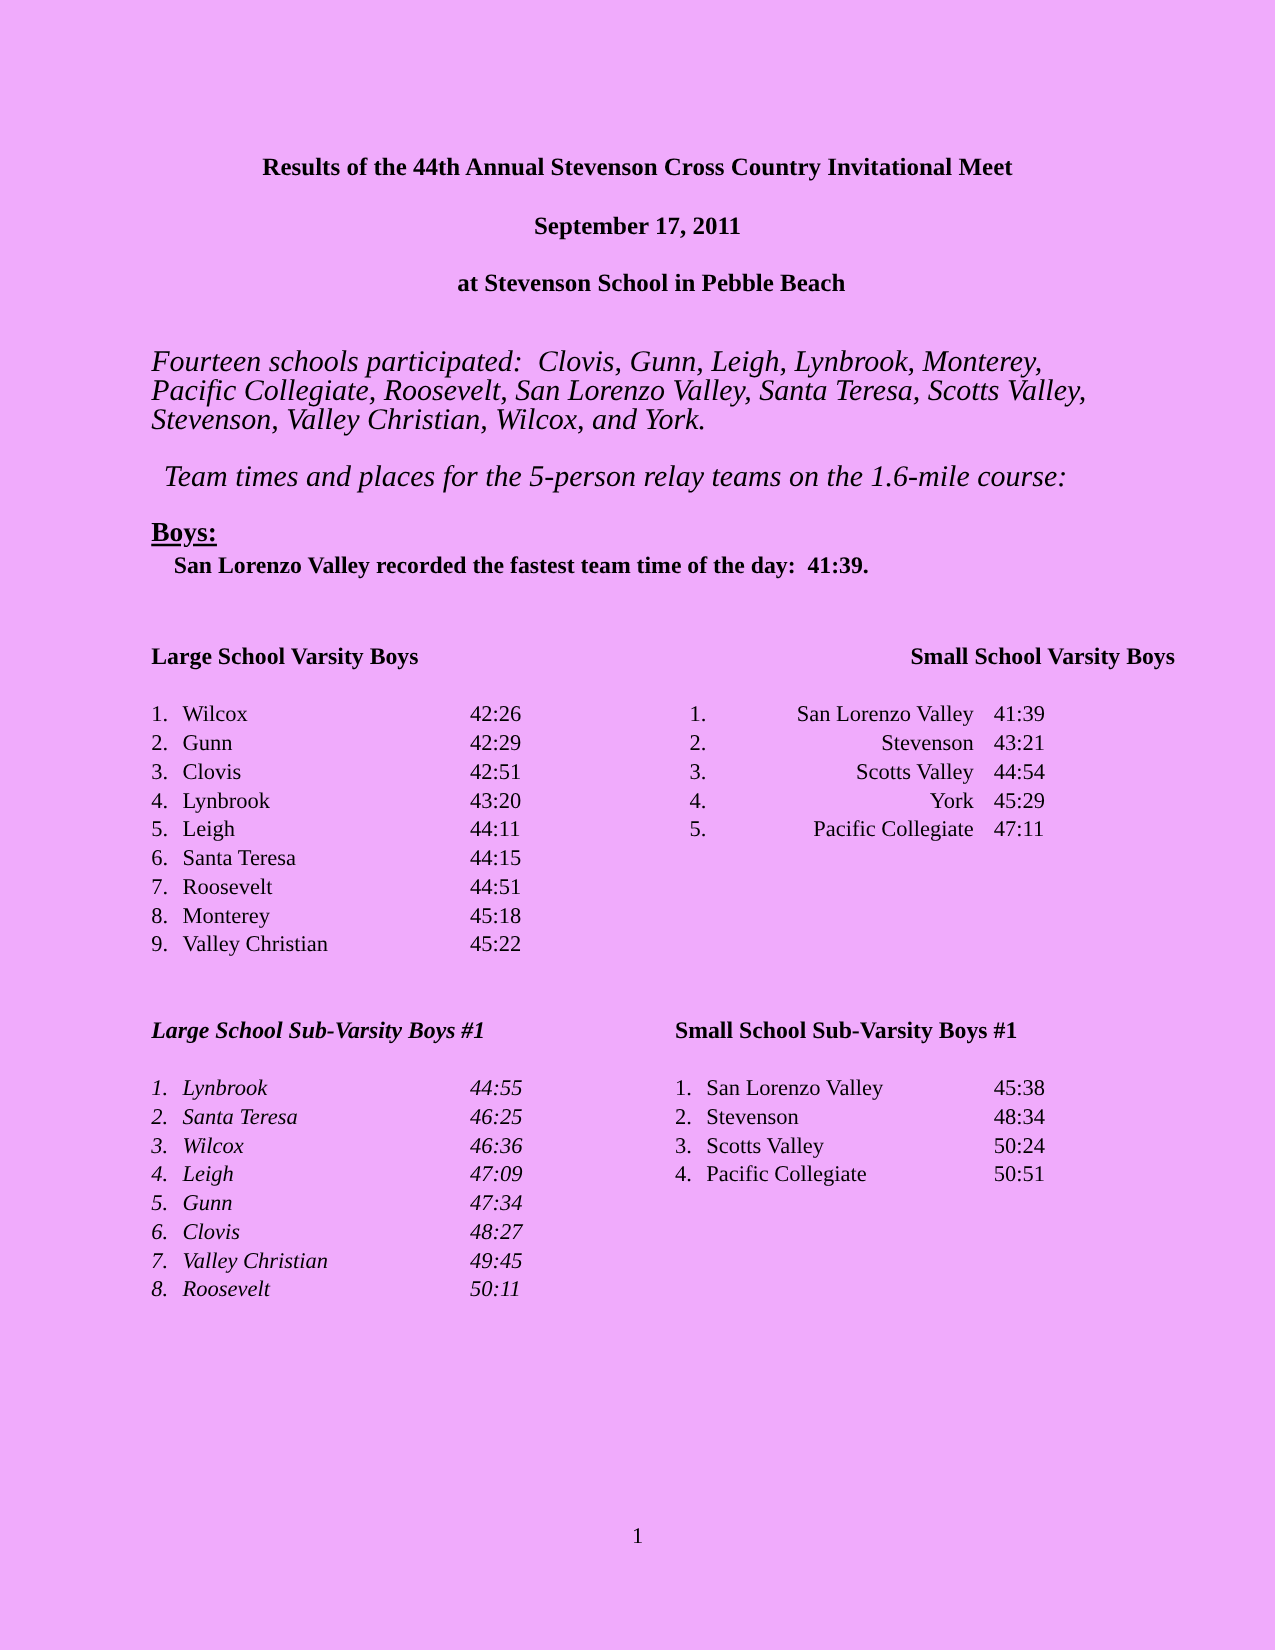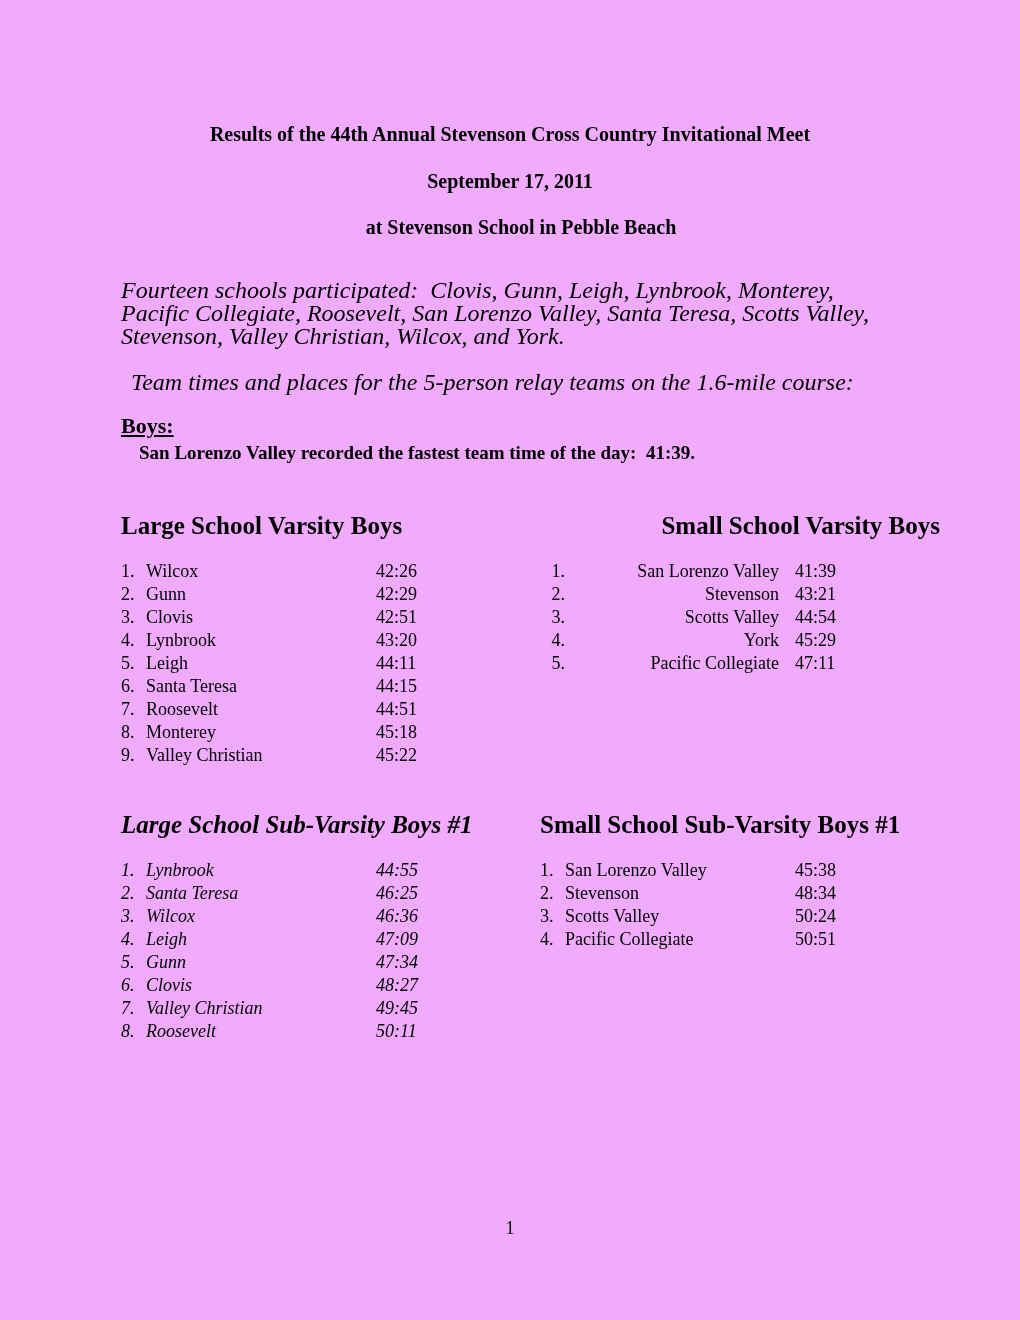--- a/index.html
+++ b/index.html
@@ -66,21 +66,21 @@
   .group {
     position: absolute;
     width: 400px;
   }
   .g0 { left: 121px; top: 514px; }
   .g1 { left: 540px; top: 514px; text-align: right; }
   .g2 { left: 121px; top: 813px; font-style: italic; }
   .g3 { left: 540px; top: 813px; }
   .group-heading {
     margin: 0;
-    font-size: 25px;
+    font-size: 19px;
     line-height: 23px;
     font-weight: bold;
   }
   .result-list {
     margin-top: 23px;
   }
   .result-row {
     display: flex;
     font-size: 18px;
     line-height: 23px;

